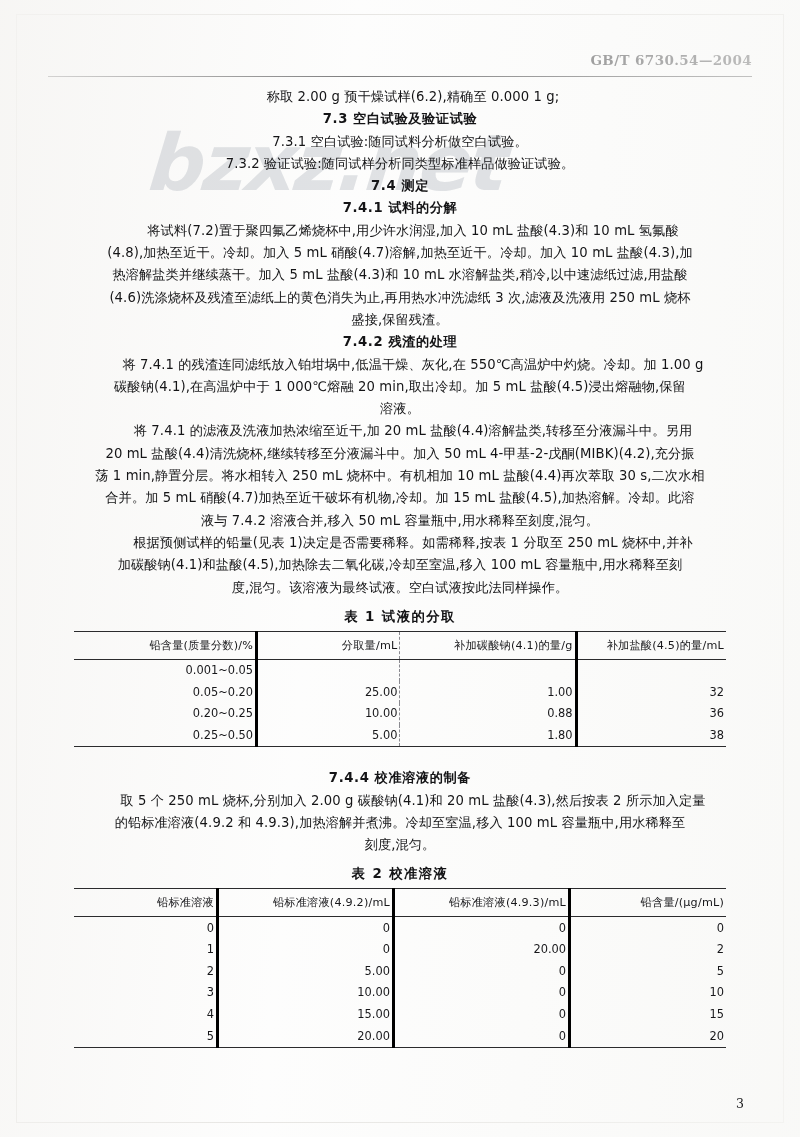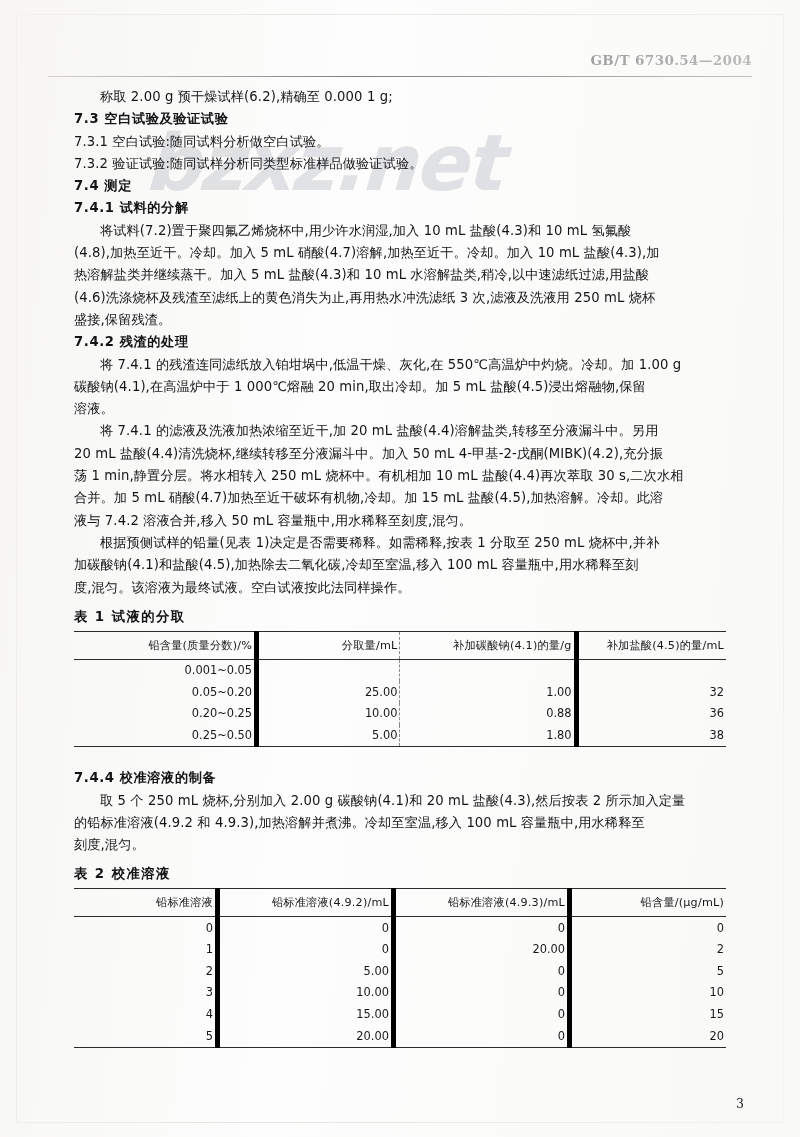--- a/index.html
+++ b/index.html
@@ -83,30 +83,32 @@
     width: 652px;
     z-index: 5;
   }
   .ln {
     font-size: 13.2px;
     line-height: 22.3px;
     color: #141416;
     white-space: nowrap;
     filter: blur(0.22px);
     letter-spacing: 0.1px;
+    text-align: center;
   }
   .ln.indent-2 { text-indent: 26px; }
   .ln.heading {
     font-weight: 700;
     letter-spacing: 0.6px;
   }
 
   
   .table-block { margin-top: 9px; }
   .table-caption {
+    text-align: center;
     font-size: 13.4px;
     font-weight: 700;
     color: #141416;
     letter-spacing: 1.4px;
     margin-bottom: 5px;
     filter: blur(0.2px);
   }
   table.data {
     width: 100%;
     border-collapse: collapse;
@@ -125,21 +127,21 @@
     border-top: 1.6px solid #2b2b2d;
     border-bottom: 1.1px solid #2b2b2d;
     padding: 6px 2px;
     font-size: 11.2px;
     letter-spacing: 0.2px;
   }
   table.data tbody tr:last-child td {
     border-bottom: 1.6px solid #2b2b2d;
   }
   table.data .vline {
-    border-left: 5px solid #000000;
+    border-left: 3px solid #000000;
     margin-top: 17px;
   }
   table.data .vline-dash {
     border-left: 1px dashed #8a8a90;
   }
   .t1 col.c1 { width: 28%; }
   .t1 col.c2 { width: 22%; }
   .t1 col.c3 { width: 27%; }
   .t1 col.c4 { width: 23%; }
   .t2 col.c1 { width: 22%; }

